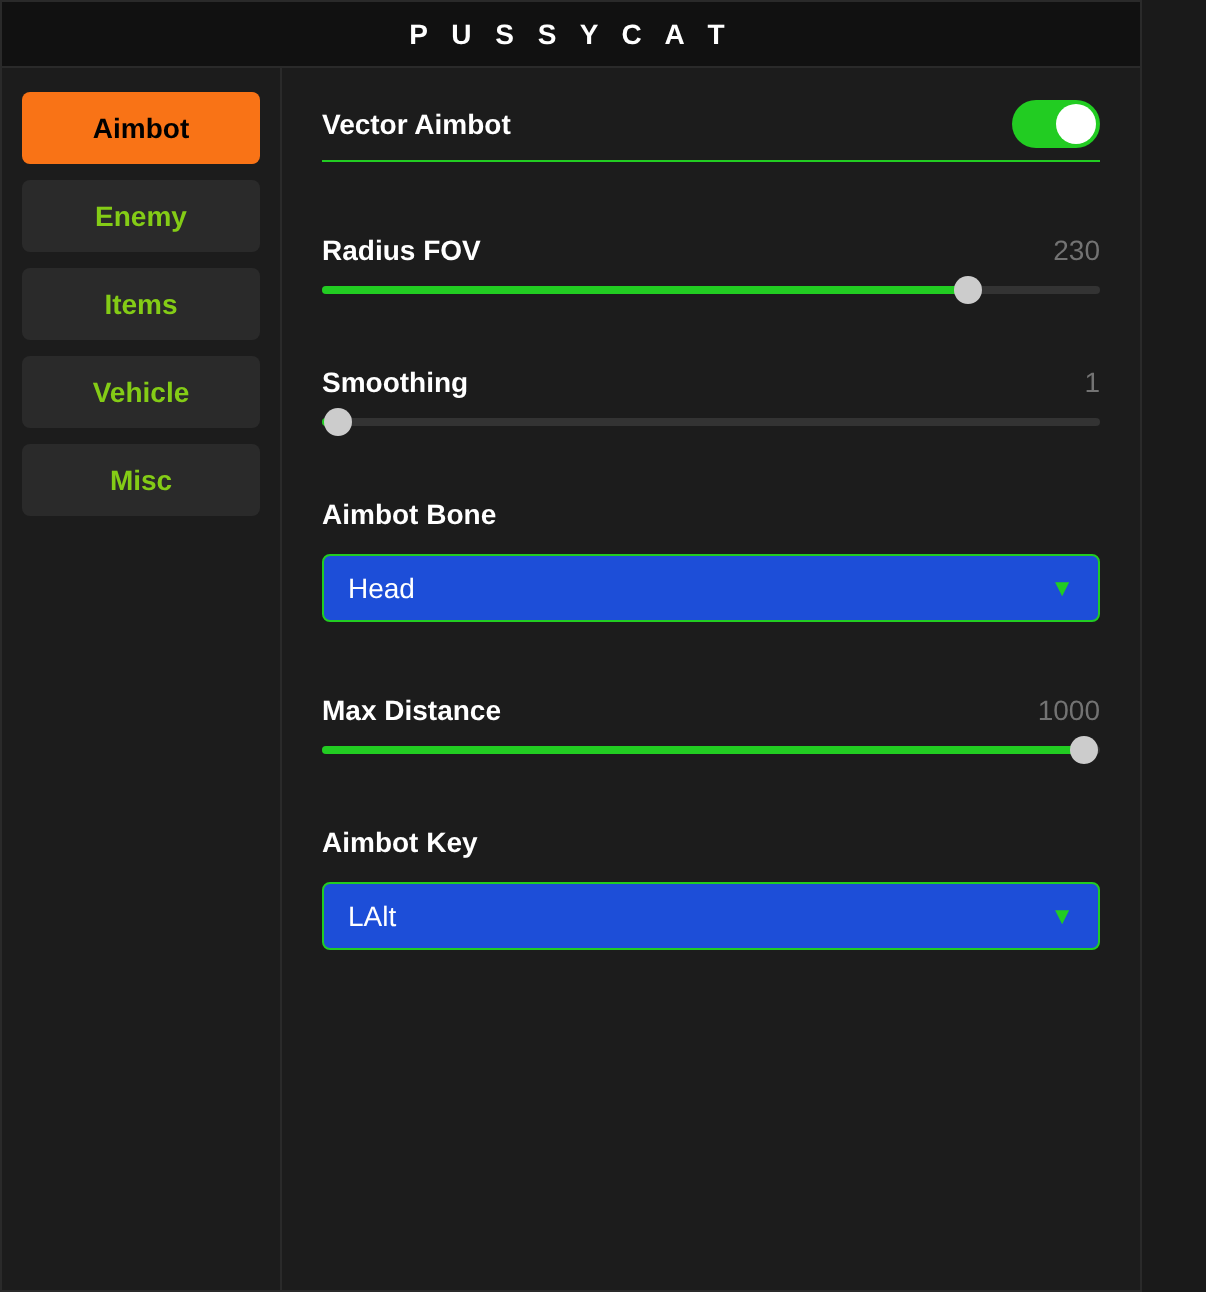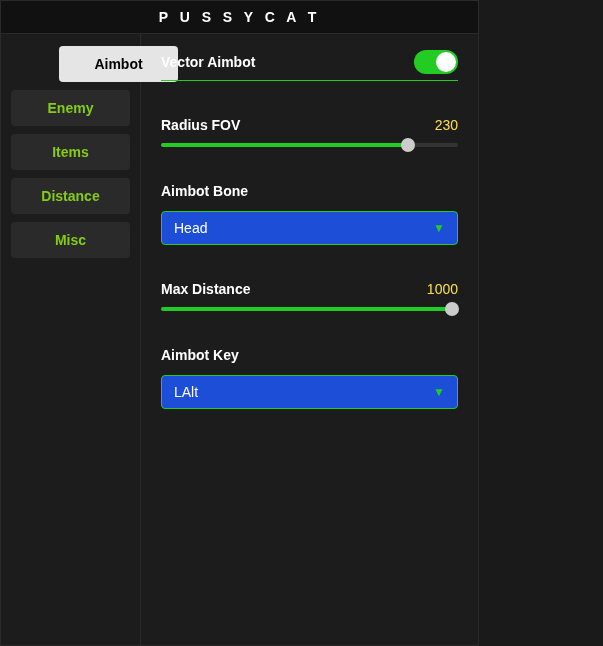--- a/index.html
+++ b/index.html
@@ -7,21 +7,21 @@
     body {
       width: 603px;
       height: 646px;
       background: #1a1a1a;
       font-family: 'Arial', sans-serif;
       color: #fff;
       overflow: hidden;
     }
 
     .app-container {
-      width: 479px;
+      width: 571px;
       height: 646px;
       background: #1c1c1c;
       display: flex;
       flex-direction: column;
       border: 1px solid #2a2a2a;
       justify-content: center;
     }
 
     .title-bar {
       background: #111;
@@ -58,23 +58,22 @@
       font-size: 14px;
       font-weight: bold;
       border: none;
       border-radius: 4px;
       cursor: pointer;
       background: #2a2a2a;
       color: #84cc16;
     }
 
     .sidebar-btn.active {
-      background: #e5e5e5;
+      background: #f97316;
       color: #000;
-      margin-left: 48px;
     }
 
     
     .content-panel {
       flex: 1;
       padding: 16px 20px;
       display: flex;
       flex-direction: column;
       gap: 36px;
       overflow-y: auto;
@@ -94,21 +93,21 @@
     }
 
     .control-label {
       font-size: 14px;
       font-weight: bold;
       color: #fff;
     }
 
     .control-value {
       font-size: 14px;
-      color: #fde047;
+      color: #737373;
     }
 
     
     .toggle-switch {
       width: 44px;
       height: 24px;
       border-radius: 12px;
       position: relative;
       cursor: pointer;
       background: #22cc22;
@@ -202,21 +201,21 @@
       <button class="sidebar-btn active">
         <span>Aimbot</span>
       </button>
       <button class="sidebar-btn">
         <span>Enemy</span>
       </button>
       <button class="sidebar-btn">
         <span>Items</span>
       </button>
       <button class="sidebar-btn">
-        <span>Distance</span>
+        <span>Vehicle</span>
       </button>
       <button class="sidebar-btn">
         <span>Misc</span>
       </button>
     </div>
 
     <div class="content-panel">
 
       <div class="control-row">
         <div class="control-row-inline">
@@ -233,20 +232,30 @@
         <div class="control-row-inline">
           <span class="control-label">Radius FOV</span>
           <span class="control-value">230</span>
         </div>
         <div class="slider-track">
           <div class="slider-fill" style="width: 83%;"></div>
           <div class="slider-thumb" style="left: calc(83% - 7px);"></div>
         </div>
       </div>
 
+      <div class="control-row">
+        <div class="control-row-inline">
+          <span class="control-label">Smoothing</span>
+          <span class="control-value">1</span>
+        </div>
+        <div class="slider-track">
+          <div class="slider-fill" style="width: 2%;"></div>
+          <div class="slider-thumb" style="left: calc(2% - 7px);"></div>
+        </div>
+      </div>
 
       <div class="control-row">
         <span class="control-label">Aimbot Bone</span>
         <div class="dropdown">
           <span>Head</span>
           <span class="dropdown-arrow">▼</span>
         </div>
       </div>
 
       <div class="control-row">

